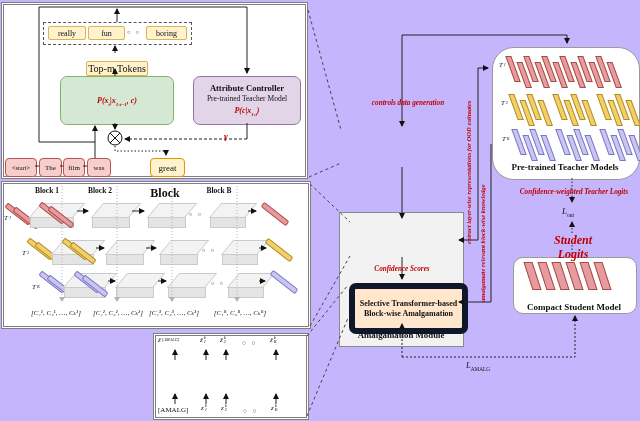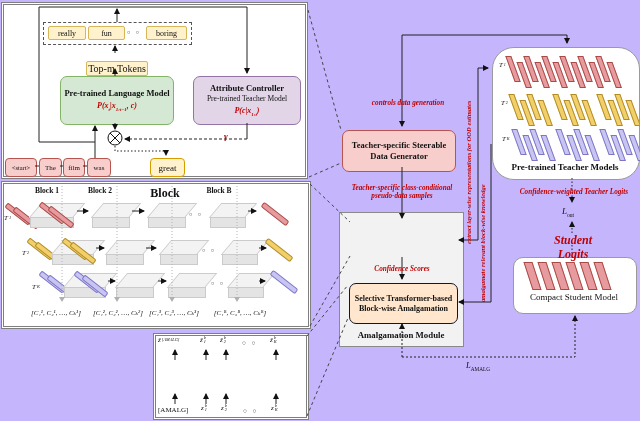--- a/index.html
+++ b/index.html
@@ -50,21 +50,20 @@
       <span>fun</span>
     </div>
   <div class="dots" style="left:127px;top:29px;">○ ○</div>
   <div class="chip" style="left:146px;top:26px;width:39px;height:12px;">
       <span>boring</span>
     </div>
 
   <div class="chip" style="left:86px;top:61px;width:60px;height:13px;font-size:10px;">Top-m Tokens</div>
 
   <div class="rbox" style="left:60px;top:76px;width:112px;height:47px;background:#d5e8d4;border:1px solid #82b366;font-size:8.5px;">
-    <div>Pre-trained Language Model</div>
     <div class="red" style="font-size:8px;margin-top:3px;">
       <span>P(x</span><sub>t</sub><span>|x</span><sub>1:t−1</sub><span>, c)</span>
     </div>
   </div>
 
   <div class="rbox" style="left:193px;top:76px;width:106px;height:47px;background:#e1d5e7;border:1px solid #9673a6;font-size:8.5px;">
     <div>Attribute Controller</div>
     <div style="font-weight:normal;font-size:7.5px;">Pre-trained Teacher Model</div>
     <div class="red" style="font-size:8px;margin-top:3px;">
       <span>P(c|x</span><sub>1:t</sub><span>)</span>
@@ -244,32 +243,28 @@
   <span class="lbl m" style="left:271px;top:404px;font-size:7px;">
       <span>z</span>
       <span class="ss">
         <span>b</span>
         <span>K</span>
       </span>
     </span>
 
   <div class="lbl red ctr" style="left:366px;top:87px;width:84px;font-size:7.2px;z-index:40;margin-top:12px;">controls data generation</div>
 
-  <div class="rbox" style="left:342px;top:130px;width:108px;height:36px;background:#f8cecc;border:1px solid #b85450;font-size:8.5px;padding:2px;">
-    <span>Teacher-specific Steerable Data Generator</span>
-  </div>
-
-  <div class="lbl red ctr" style="left:340px;top:184px;width:124px;font-size:7.2px;z-index:40;">Teacher-specific class-conditional pseudo-data samples</div>
+
 
   <div class="abs" style="left:339px;top:212px;width:123px;height:133px;background:#f2f2f2;border:1px solid #8a8a8a;"></div>
 
 
   <div class="lbl red ctr" style="left:368px;top:265px;width:68px;font-size:7.2px;z-index:40;">Confidence Scores</div>
 
-  <div class="rbox" style="left:349px;top:283px;width:105px;height:37px;background:#ffe6cc;border:1px solid #0f172a;font-size:8px;padding:1px;">
+  <div class="rbox" style="left:349px;top:283px;width:105px;height:37px;background:#ffe6cc;border:6px solid #0f172a;font-size:8px;padding:1px;">
     <span>Selective Transformer-based Block-wise Amalgamation</span>
   </div>
 
   <div class="lbl ctr" style="left:351px;top:330px;width:100px;font-size:8.8px;font-weight:bold;">Amalgamation Module</div>
 
   <div class="vert red" style="left:465px;top:72px;height:172px;width:11px;">extract layer-wise representations for OOD estimates</div>
   <div class="vert red" style="left:479px;top:150px;height:152px;width:11px;">amalgamate relevant block-wise knowledge</div>
 
   <div class="abs" style="left:492px;top:47px;width:146px;height:131px;background:#fff;border:1px solid #9a9a9a;border-radius:22px;"></div>
 
@@ -349,21 +344,21 @@
 
   <div class="abs" style="left:513px;top:257px;width:122px;height:55px;background:#fff;border:1px solid #9a9a9a;border-radius:10px;"></div>
   <div class="prow" style="left:528px;top:262px;gap:5px;">
       <div class="splate"></div>
       <div class="splate"></div>
       <div class="splate"></div>
       <div class="splate"></div>
       <div class="splate"></div>
       <div class="splate"></div>
     </div>
-  <div class="lbl ctr" style="left:519px;top:292px;width:110px;font-size:9px;font-weight:normal;">Compact Student Model</div>
+  <div class="lbl ctr" style="left:519px;top:302px;width:110px;font-size:9px;font-weight:bold;">Compact Student Model</div>
 
   <span class="lbl" style="left:466px;top:361px;font-size:8.5px;z-index:40;"><i>L</i><sub>AMALG</sub></span>
 
   <svg class="wires" width="640" height="421" viewBox="0 0 640 421">
     <defs>
       <marker id="ah" markerWidth="7" markerHeight="7" refX="5" refY="3" orient="auto" markerUnits="userSpaceOnUse">
         <path d="M0,0 L6,3 L0,6 z" fill="#111"></path>
       </marker>
     </defs>
     <g stroke="#222" stroke-width="1" fill="none">

